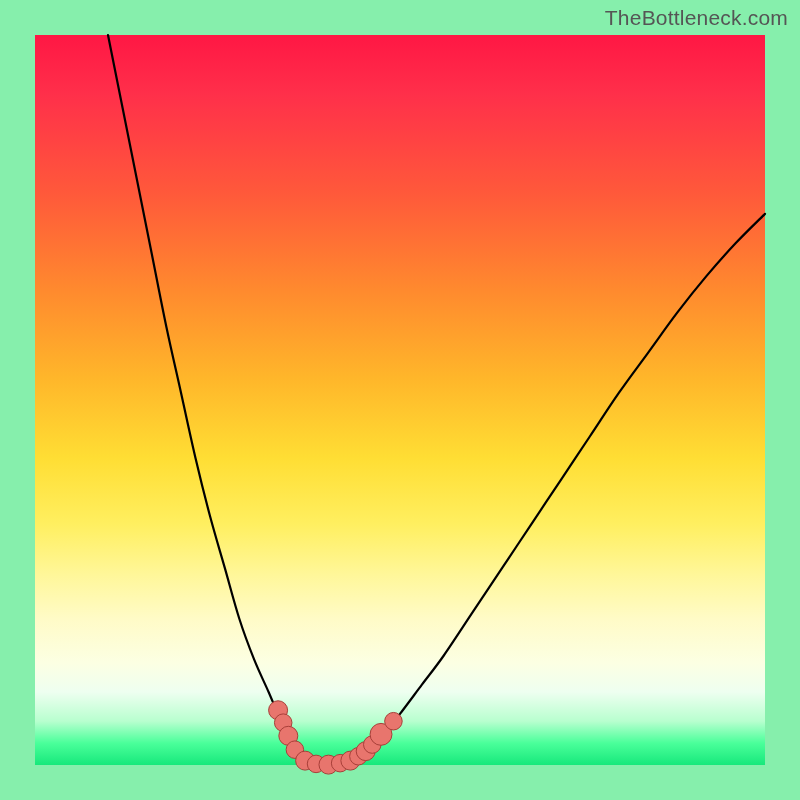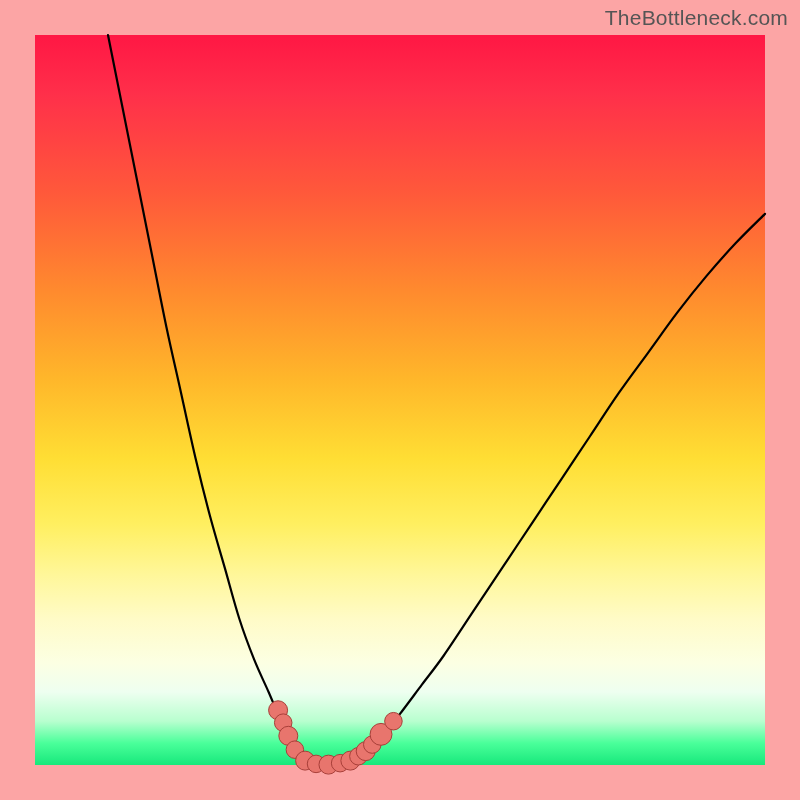--- a/index.html
+++ b/index.html
@@ -7,21 +7,21 @@
     padding: 0;
     width: 800px;
     height: 800px;
     overflow: hidden;
     background: #000;
     font-family: Arial, Helvetica, sans-serif;
   }
   .frame {
     position: absolute;
     inset: 0;
-    background: #fca5a5;
+    background: #86efac;
   }
   .plot-area {
     position: absolute;
     left: 35px;
     top: 35px;
     width: 730px;
     height: 730px;
     
     background: linear-gradient(
       to bottom,

